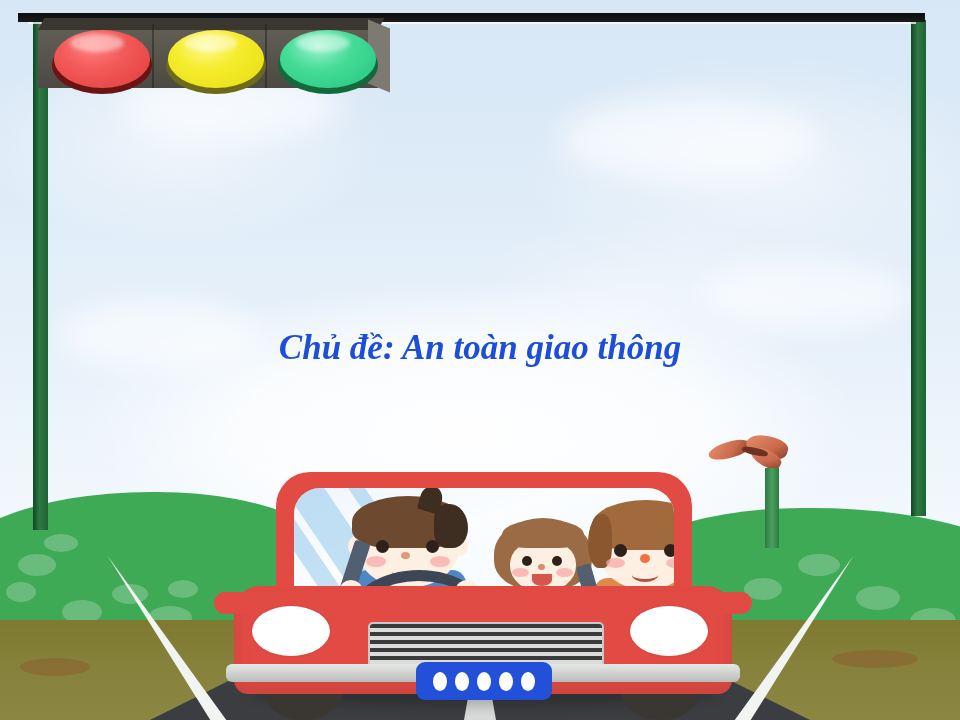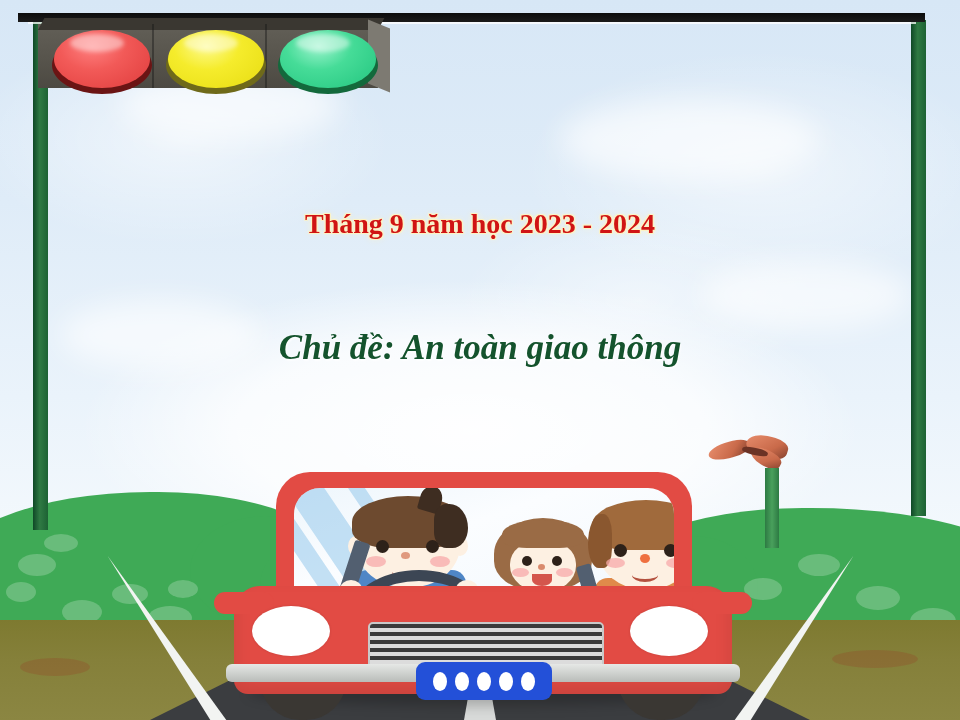--- a/index.html
+++ b/index.html
@@ -331,21 +331,21 @@
     white-space: nowrap;
   }
   .topic {
     position: absolute;
     left: 0; top: 328px; width: 960px;
     text-align: center;
     font-family: "Liberation Serif", serif;
     font-weight: bold;
     font-style: italic;
     font-size: 35px;
-    color: #14532d;
+    color: #1d4ed8;
     text-shadow: 0 0 2px rgba(255,255,255,0.9), 1px 2px 2px rgba(255,255,255,0.8);
     white-space: nowrap;
   }
 </style>
 </head>
 <body>
 
 <div id="slide">
 
   <div class="sky"></div>
@@ -497,16 +497,15 @@
 
     <div class="lamp-shadow" style="left:128px;top:18px;background:#6f6a1a;"></div>
     <div class="lamp" style="left:130px;top:12px;background:radial-gradient(ellipse at 40% 28%, #fdfa8c 0%, #f5ec2c 40%, #e7dc11 100%);"></div>
     <div class="lamp-gloss" style="left:146px;top:16px;"></div>
 
     <div class="lamp-shadow" style="left:240px;top:18px;background:#13693c;"></div>
     <div class="lamp" style="left:242px;top:12px;background:radial-gradient(ellipse at 40% 28%, #9af3cc 0%, #46dc98 40%, #23c57f 100%);"></div>
     <div class="lamp-gloss" style="left:258px;top:16px;"></div>
   </div>
 
-  <div class="subtitle">Tháng 9 năm học 2023 - 2024</div>
   <div class="topic">Chủ đề: An toàn giao thông</div>
 
 </div>
 
 </body></html>

